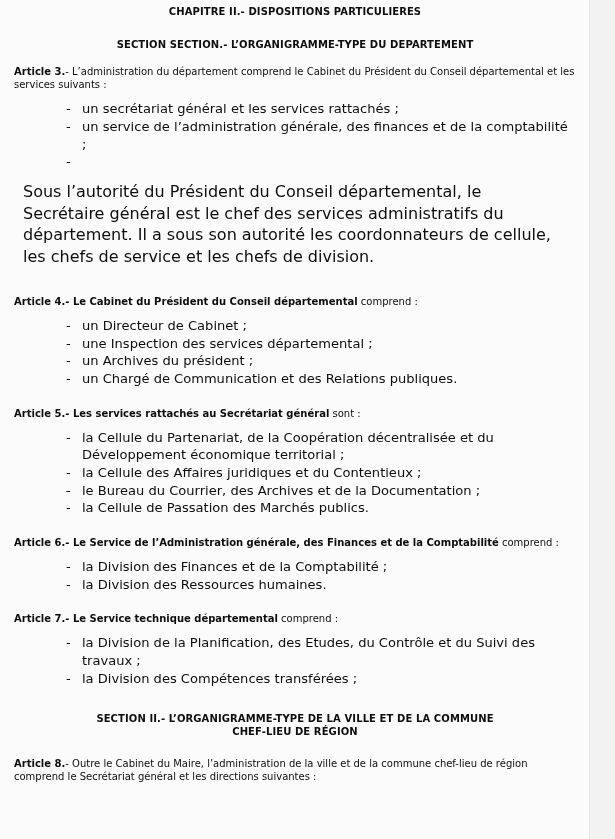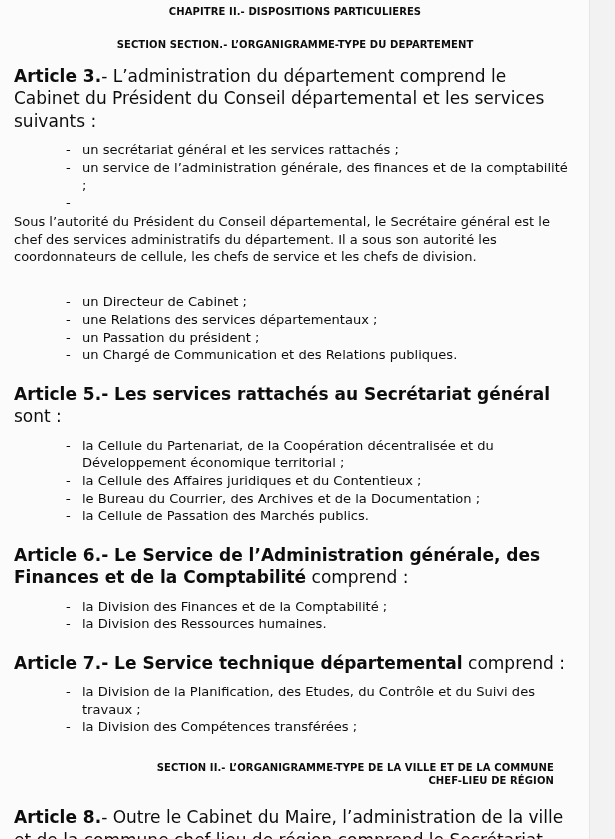--- a/index.html
+++ b/index.html
@@ -55,40 +55,39 @@
     margin: 0;
     line-height: 1.25;
   }
   h1.doc-heading { margin-top: 6px; }
   h2.doc-heading { margin-top: 20px; }
 
   h2.section-two {
     margin-top: 26px;
     margin-bottom: 0;
     padding: 0 22px;
-    text-align: right;
   }
   h2.section-two .ln {
     display: block;
   }
 
   
   p.article {
-    font-size: 17px;
+    font-size: 10px;
     line-height: 1.32;
     margin: 0;
     text-align: left;
   }
   p.article .lead {
     font-weight: bold;
   }
   p.intro {
-    font-size: 13px;
+    font-size: 16px;
     line-height: 1.34;
-    margin: 0;
+    margin: 9px;
   }
 
   
   ul.dash-list {
     list-style: none;
     margin: 0;
     padding: 0;
   }
   ul.dash-list li {
     position: relative;
@@ -129,25 +128,28 @@
       <li><span class="dash">-</span><span>un service de l’administration générale, des finances et de la comptabilité ;</span></li>
       <li><span class="dash">-</span></li>
     </ul>
 
     <div class="gap-lg"></div>
 
     <p class="intro">Sous l’autorité du Président du Conseil départemental, le Secrétaire général est le chef des services administratifs du département. Il a sous son autorité les coordonnateurs de cellule, les chefs de service et les chefs de division.</p>
 
     <div class="gap-lg"></div>
 
+    <p class="article">
+      <span class="lead">Article 4.- Le Cabinet du Président du Conseil départemental</span><span> comprend :</span>
+    </p>
     <div class="gap-sm"></div>
     <ul class="dash-list">
       <li><span class="dash">-</span><span>un Directeur de Cabinet ;</span></li>
-      <li><span class="dash">-</span><span>une Relations des services départementaux ;</span></li>
-      <li><span class="dash">-</span><span>un Passation du président ;</span></li>
+      <li><span class="dash">-</span><span>une Inspection des services départemental ;</span></li>
+      <li><span class="dash">-</span><span>un Archives du président ;</span></li>
       <li><span class="dash">-</span><span>un Chargé de Communication et des Relations publiques.</span></li>
     </ul>
 
     <div class="gap-lg"></div>
 
     <p class="article">
       <span class="lead">Article 5.- Les services rattachés au Secrétariat général</span><span> sont :</span>
     </p>
     <div class="gap-sm"></div>
     <ul class="dash-list">

